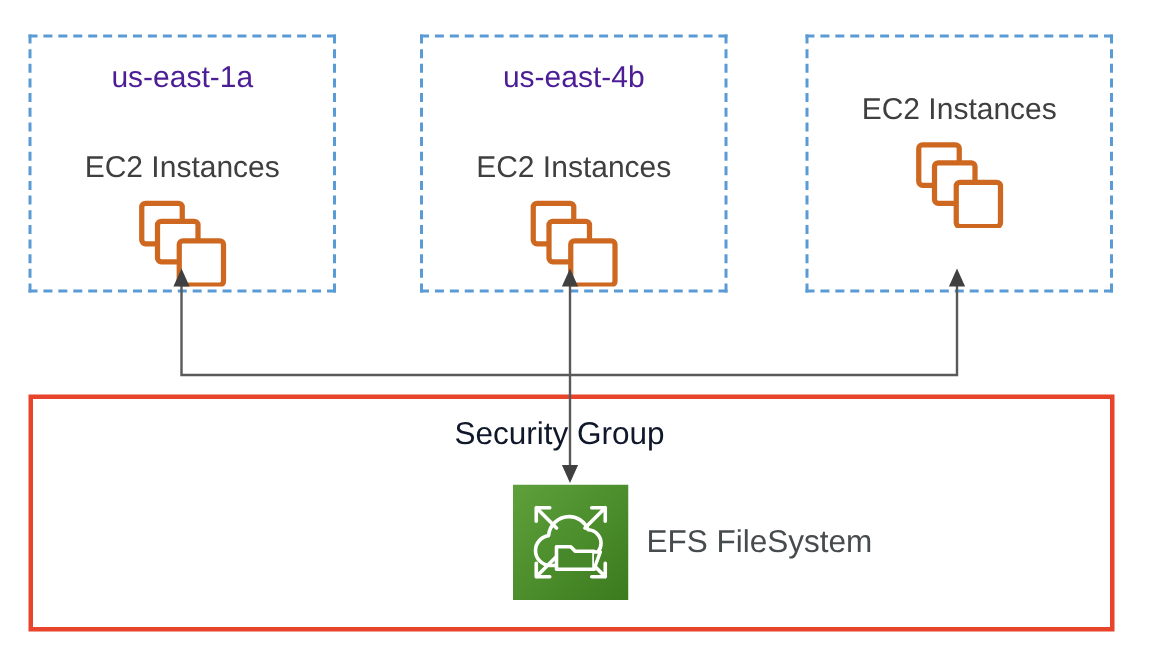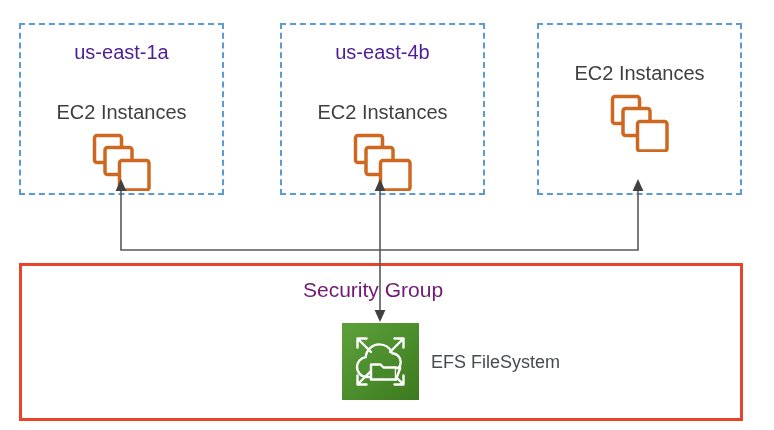--- a/index.html
+++ b/index.html
@@ -62,38 +62,38 @@
     height: 158px;
     border: 3px solid #E8432B;
     box-sizing: border-box;
   }
   .sg-label {
     position: absolute;
     left: 303px;
     top: 277px;
     font-size: 21px;
     line-height: 26px;
-    color: #701a75;
+    color: #0f172a;
     white-space: nowrap;
     text-align: center;
   }
 
   
   .efs-icon {
     position: absolute;
     left: 342px;
     top: 323px;
     width: 77px;
     height: 77px;
   }
   .efs-label {
     position: absolute;
     left: 431px;
     top: 348px;
-    font-size: 18px;
+    font-size: 21px;
     line-height: 28px;
     color: #464B4D;
     white-space: nowrap;
   }
 
   
   .connectors {
     position: absolute;
     left: 0;
     top: 0;

